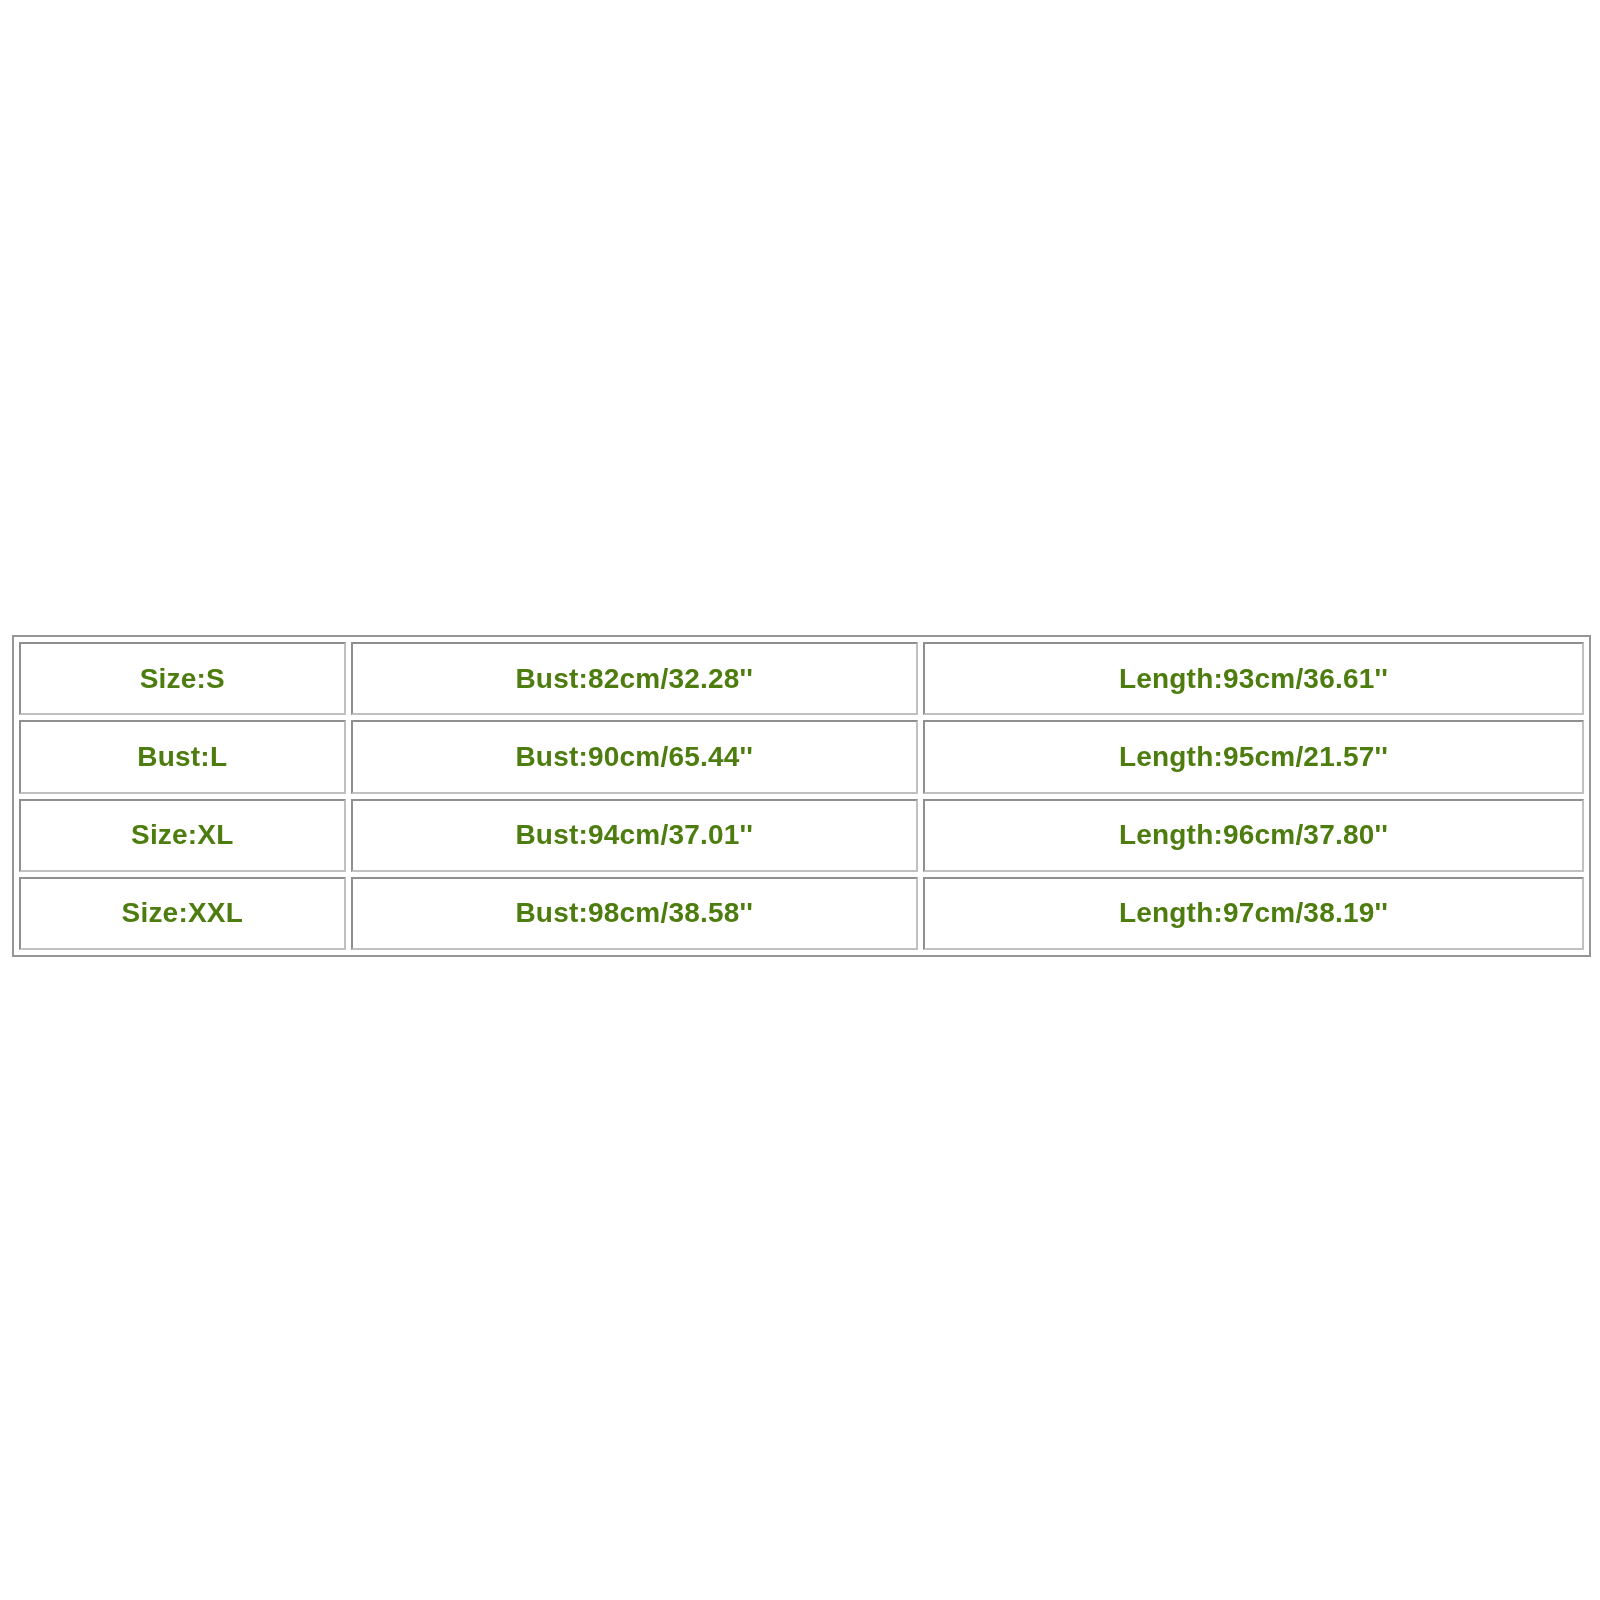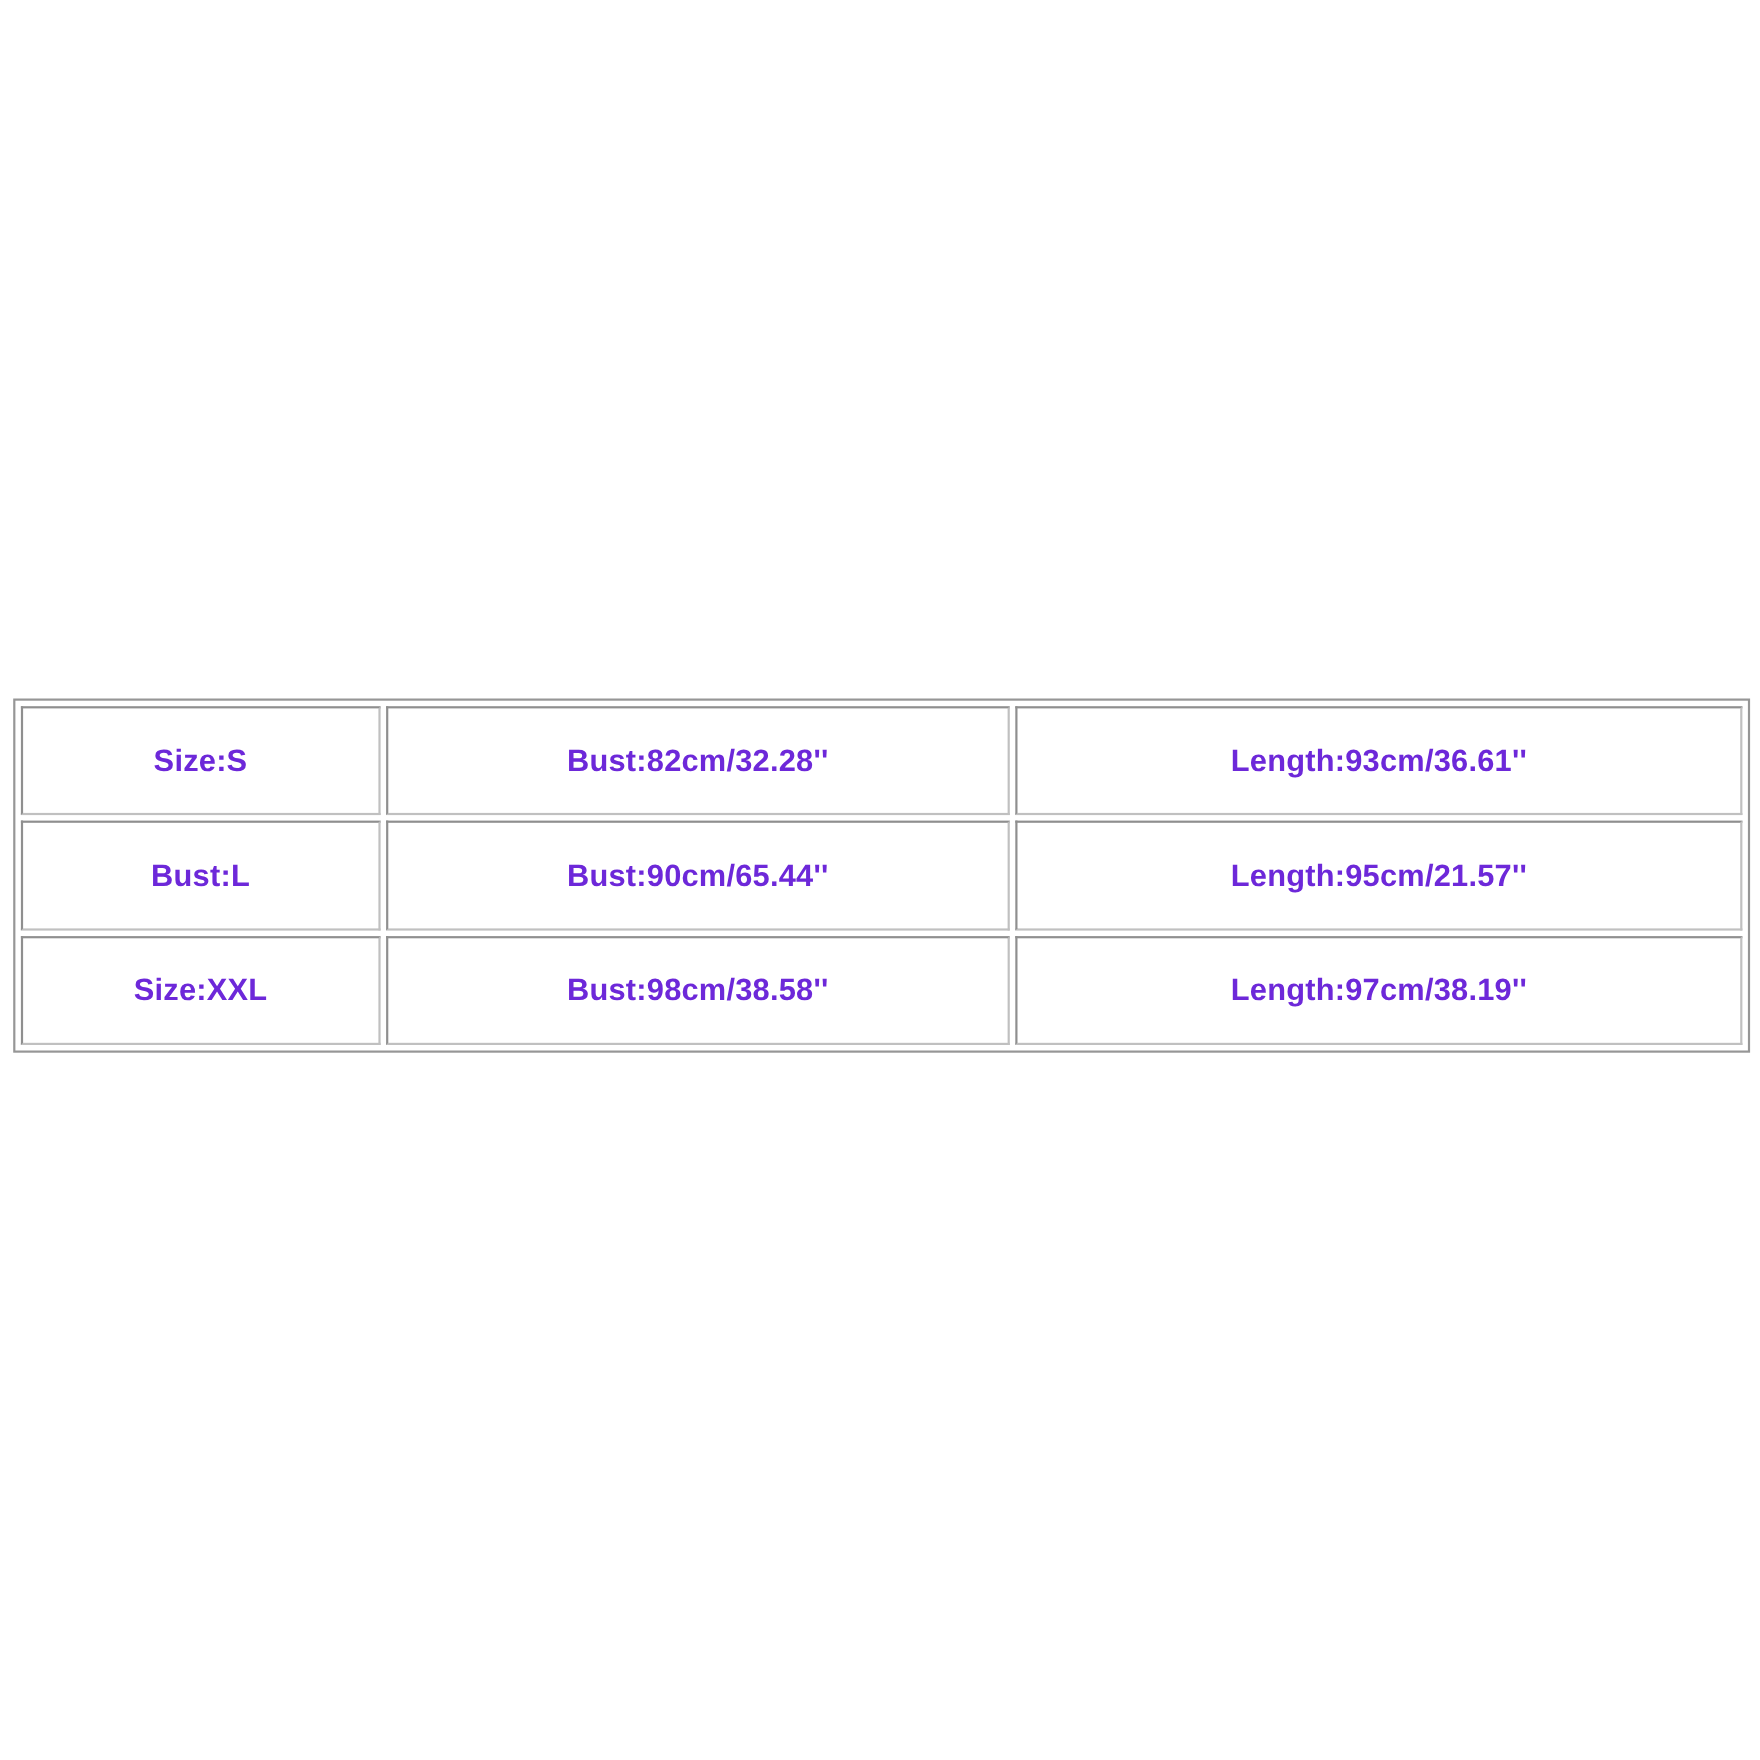--- a/index.html
+++ b/index.html
@@ -32,21 +32,21 @@
   table.size-chart col.col-length { width: 42.5%; }
   table.size-chart td {
     border: 2px solid;
     border-color: #8f8f8f #c0c0c0 #c0c0c0 #8f8f8f;
     background: #ffffff;
     height: 54px;
     text-align: center;
     vertical-align: middle;
     font-size: 28px;
     font-weight: bold;
-    color: #6d28d9;
+    color: #4d7c0f;
     letter-spacing: 0.2px;
     overflow: hidden;
     white-space: nowrap;
   }
 </style>
 </head>
 <body>
 
 <div class="canvas">
   <table class="size-chart">
@@ -60,19 +60,24 @@
         <td>Size:S</td>
         <td>Bust:82cm/32.28''</td>
         <td>Length:93cm/36.61''</td>
       </tr>
       <tr>
         <td>Bust:L</td>
         <td>Bust:90cm/65.44''</td>
         <td>Length:95cm/21.57''</td>
       </tr>
       <tr>
+        <td>Size:XL</td>
+        <td>Bust:94cm/37.01''</td>
+        <td>Length:96cm/37.80''</td>
+      </tr>
+      <tr>
         <td>Size:XXL</td>
         <td>Bust:98cm/38.58''</td>
         <td>Length:97cm/38.19''</td>
       </tr>
     </tbody>
   </table>
 </div>
 
 </body></html>

